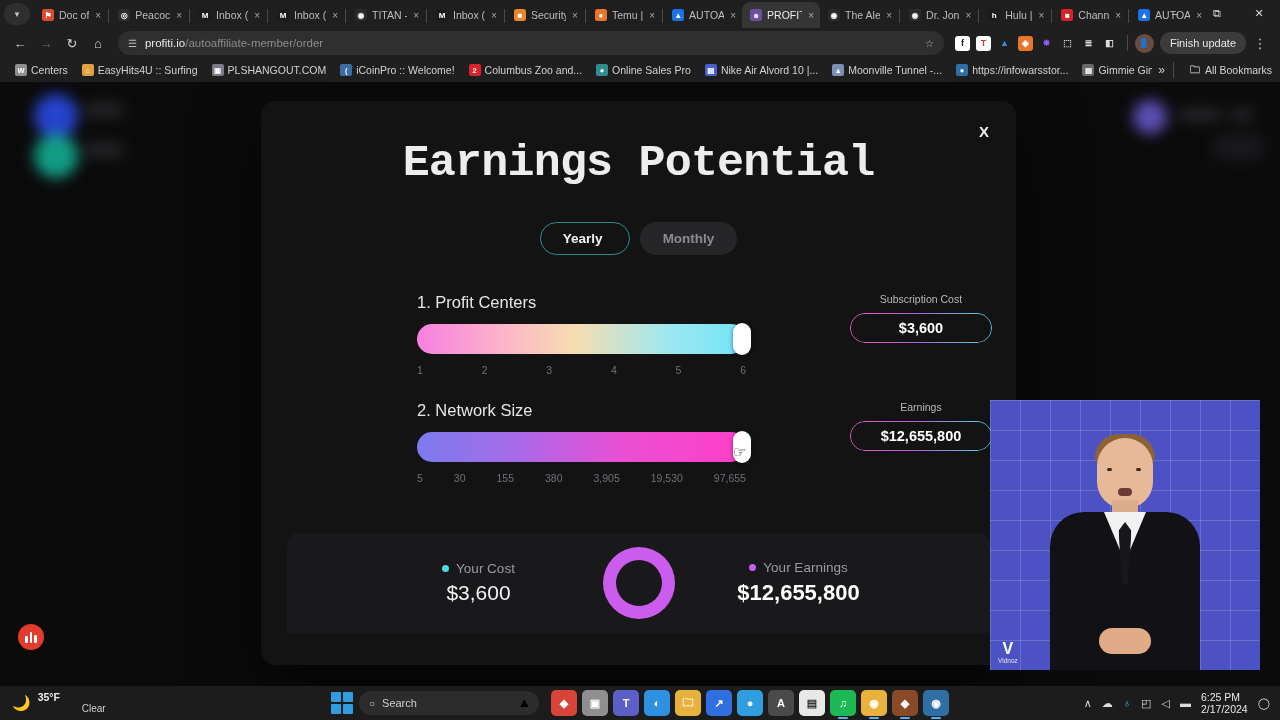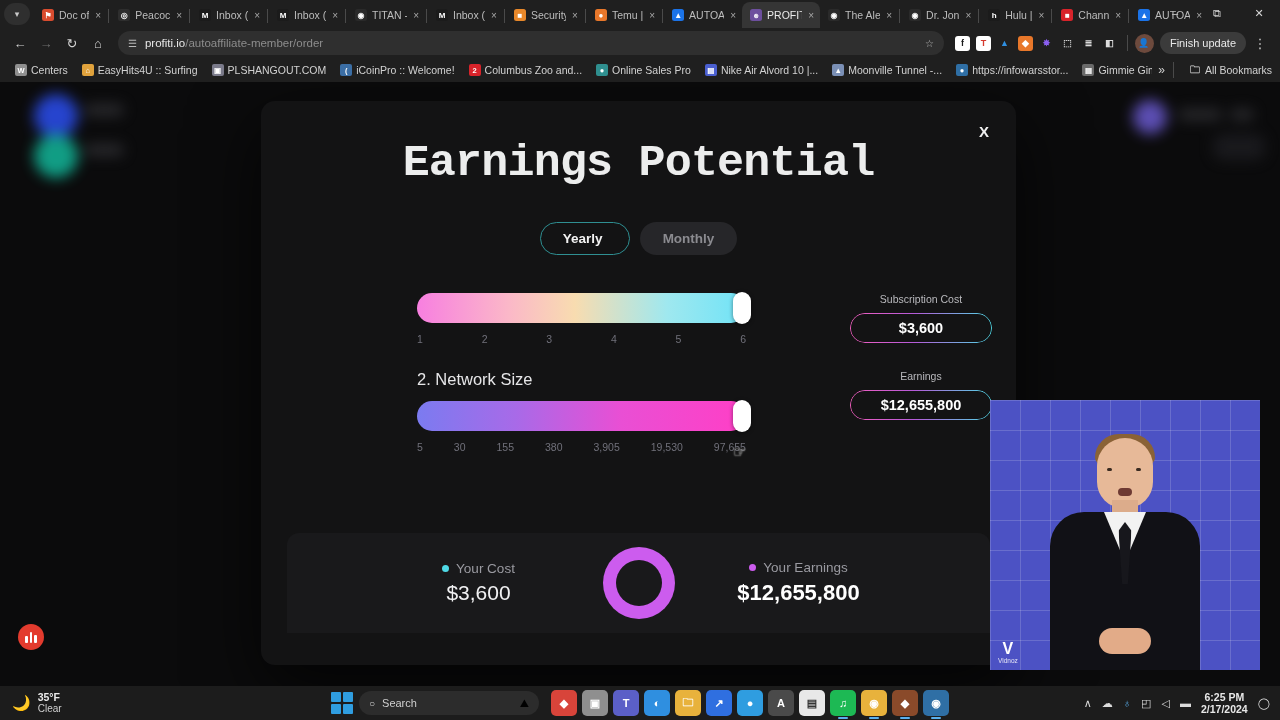--- a/index.html
+++ b/index.html
@@ -151,34 +151,34 @@
   .vidnoz .v { font-size: 16px; font-weight: 800; color: #fff; line-height: 1; }
   .vidnoz .n { font-size: 6.5px; color: #e3e3f5; }
 
   
   .taskbar { position: absolute; left: 0; right: 0; bottom: 0; height: 34px; background: #1c1c1c;
     display: flex; align-items: center; z-index: 60; }
   .tb-weather { display: flex; align-items: center; gap: 7px; padding-left: 12px; width: 170px; }
   .tb-weather .moon { font-size: 15px; color: #f2b13c; }
   .tb-weather .wtxt { line-height: 1.15; }
   .tb-weather .t1 { font-size: 10.5px; color: #eaeaea; font-weight: 700; }
-  .tb-weather .t2 { font-size: 10px; color: #d0d0d0; }
+  .tb-weather .t2 { font-size: 10px; color: #d0d0d0; margin-left: 44px; }
   .tb-center { position: absolute; left: 50%; transform: translateX(-50%); display: flex; align-items: center; gap: 6px; }
   .start-btn { width: 22px; height: 22px; display: grid; grid-template-columns: 1fr 1fr; grid-gap: 2px; cursor: pointer; }
   .start-btn i { display: block; background: #2f9de0; border-radius: 1px; }
   .tb-search { width: 180px; height: 24px; border-radius: 12px; background: #2c2c2c;
     display: flex; align-items: center; gap: 7px; padding: 0 10px; cursor: text; position: relative; }
   .tb-search .stxt { font-size: 11px; color: #cfcfcf; }
   .tb-app { width: 26px; height: 26px; border-radius: 5px; display: flex; align-items: center;
     justify-content: center; font-size: 11px; color: #fff; font-weight: bold; cursor: pointer; position: relative; }
   .tb-app.running::after { content: ""; position: absolute; bottom: -3px; left: 50%; transform: translateX(-50%);
     width: 10px; height: 2px; border-radius: 1px; background: #5ab0ee; }
   .tb-tray { margin-left: auto; display: flex; align-items: center; gap: 10px; padding-right: 10px;
     font-size: 11px; color: #dcdcdc; }
-  .tb-clock { line-height: 1.15; text-align: center; font-size: 10.5px; color: #e8e8e8; font-weight: bold; }
+  .tb-clock { line-height: 1.15; text-align: left; font-size: 10.5px; color: #e8e8e8; }
   .cursor-hand { position: absolute; left: 733px; top: 443px; z-index: 45; pointer-events: none;
     font-size: 15px; color: #121212; text-shadow: 0 0 1px #fff, 0 0 2px #fff; }
 </style>
 </head>
 <body>
 
 <div id="root">
 
   <div class="browser-chrome">
 
@@ -394,20 +394,21 @@
         <span>Yearly</span>
       </div>
       <div class="seg idle">
         <span>Monthly</span>
       </div>
     </div>
 
     <div class="sliders">
 
       <div class="srow" style="margin-bottom:25px;">
+        <div class="sr-label">1. Profit Centers</div>
         <div class="track-wrap">
           <div class="track">
             <div class="fill" id="fill-0" style="background: linear-gradient(90deg, rgb(247, 127, 224) 0%, rgb(251, 184, 200) 28%, rgb(248, 220, 176) 48%, rgb(159, 232, 239) 76%, rgb(111, 227, 247) 100%);"></div>
             <div class="thumb" id="thumb-0" style="left: calc(97% - 3px);"></div>
           </div>
           <div class="ticks" id="ticks-0">
               <span>1</span>
               <span>2</span>
               <span>3</span>
               <span>4</span>

